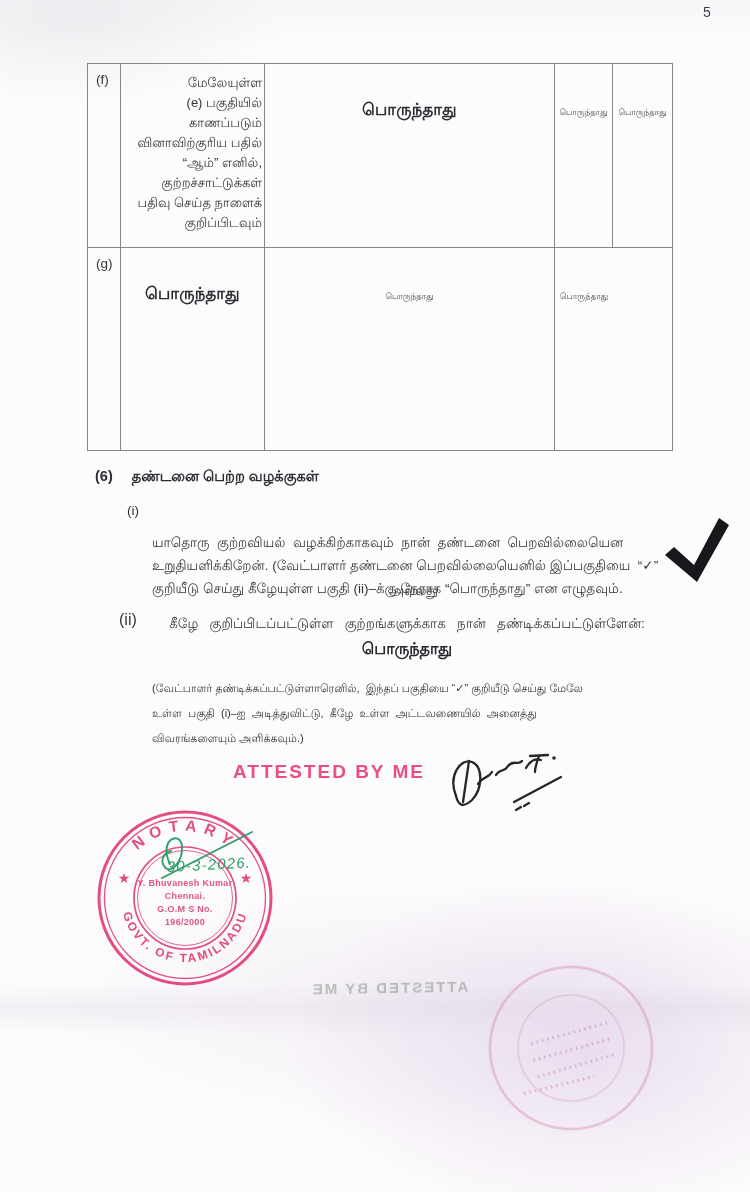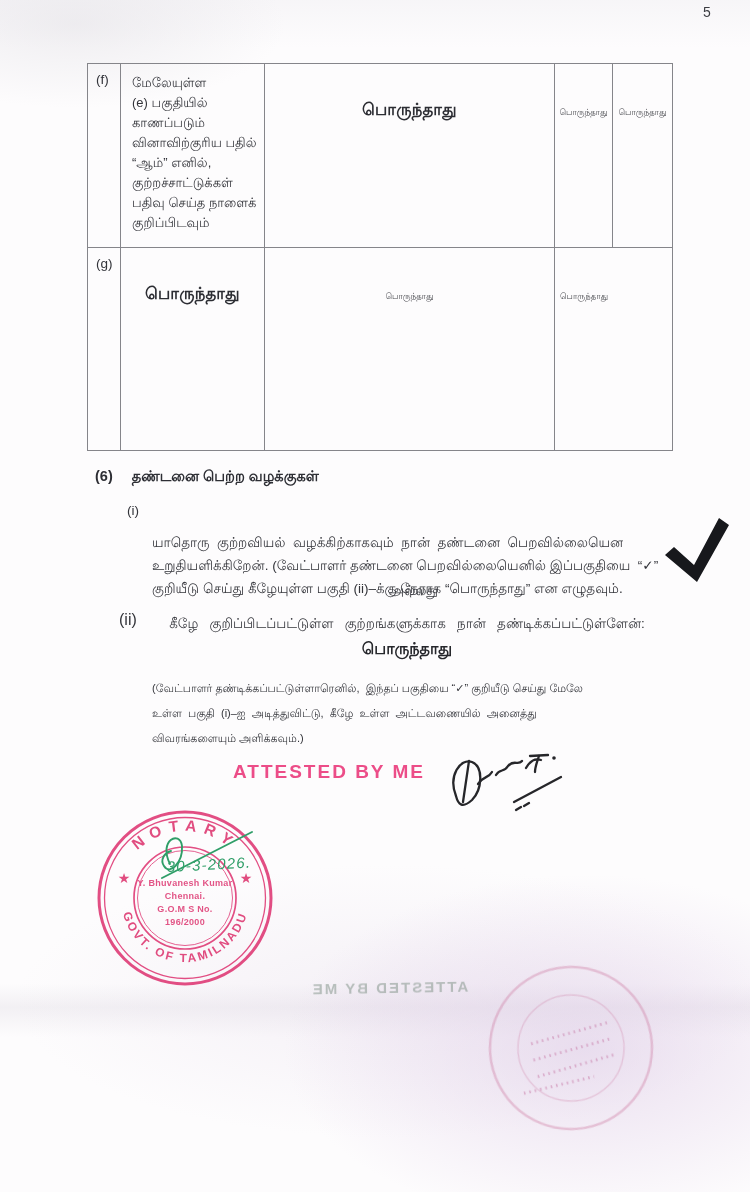--- a/index.html
+++ b/index.html
@@ -21,21 +21,21 @@
   .doc-table{
     position:absolute;left:87px;top:63px;
     display:grid;grid-template-columns:33px 144px 290px 58px 59px;
     grid-template-rows:184px 202px;
     border:1px solid #85858a;
   }
   .cell{border-right:1px solid #85858a;border-bottom:1px solid #85858a;box-sizing:border-box;overflow:hidden;}
   .cell.lastcol{border-right:none;}
   .cell.lastrow{border-bottom:none;}
   .c-letter{padding:8px 0 0 8px;font-size:13.5px;}
-  .c-desc{padding:9px 2px 0 11px;font-size:13px;line-height:20px;}
+  .c-desc{padding:9px 2px 0 11px;font-size:13px;line-height:20px;text-align:right;}
   .c-main{padding-top:36px;text-align:center;font-weight:bold;font-size:16.5px;letter-spacing:.3px;color:#2c2d33;}
   .c-small{padding-top:43px;text-align:center;font-size:8.5px;color:#4a4b50;}
 
   
   .s6-head{position:absolute;left:95px;top:468px;font-weight:bold;font-size:14.5px;display:flex;gap:19px;color:#2d2e34;}
   .item-i{position:absolute;left:127px;top:503px;display:flex;}
   .item-i .lbl{width:25px;font-size:13.5px;flex:none;}
   .item-i .txt{width:507px;font-size:13.5px;line-height:23px;margin-top:28px;}
   .or-line{position:absolute;left:160px;top:583px;width:507px;text-align:center;font-size:13.5px;}
   .item-ii{position:absolute;left:119px;top:611px;display:flex;}

